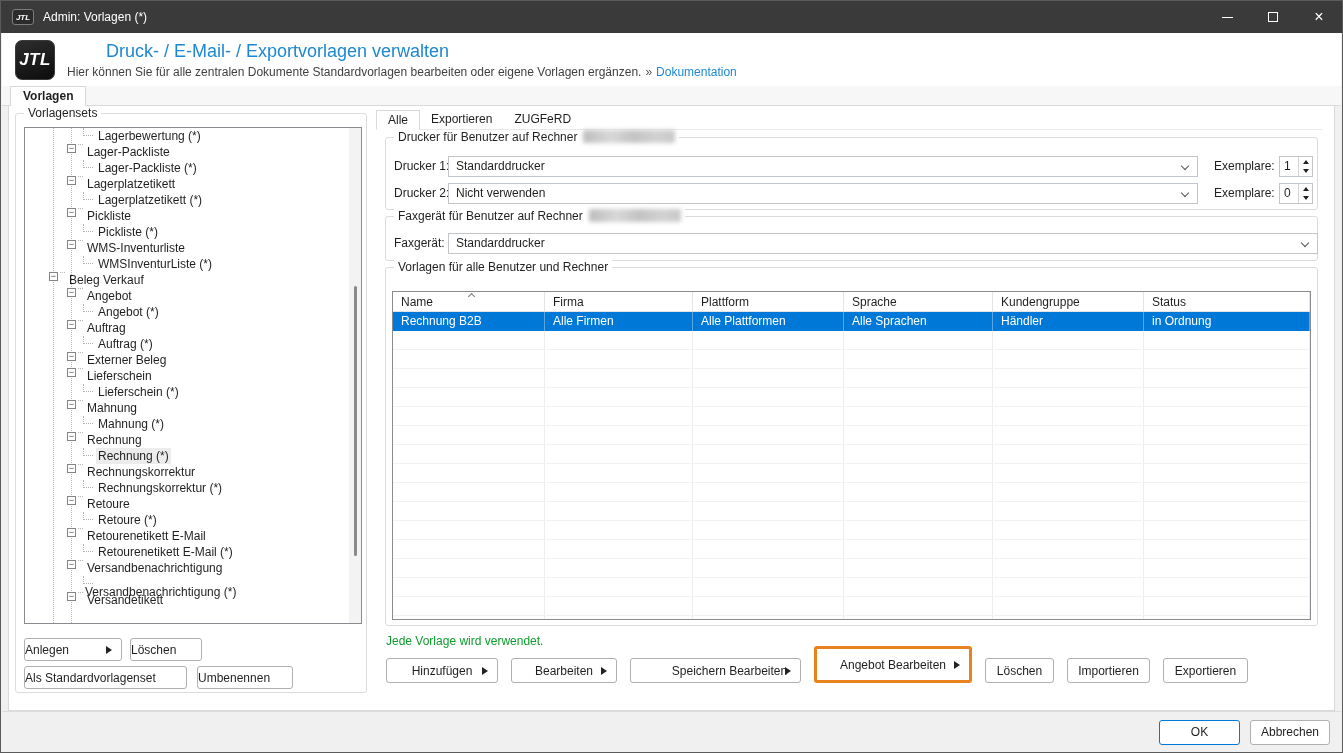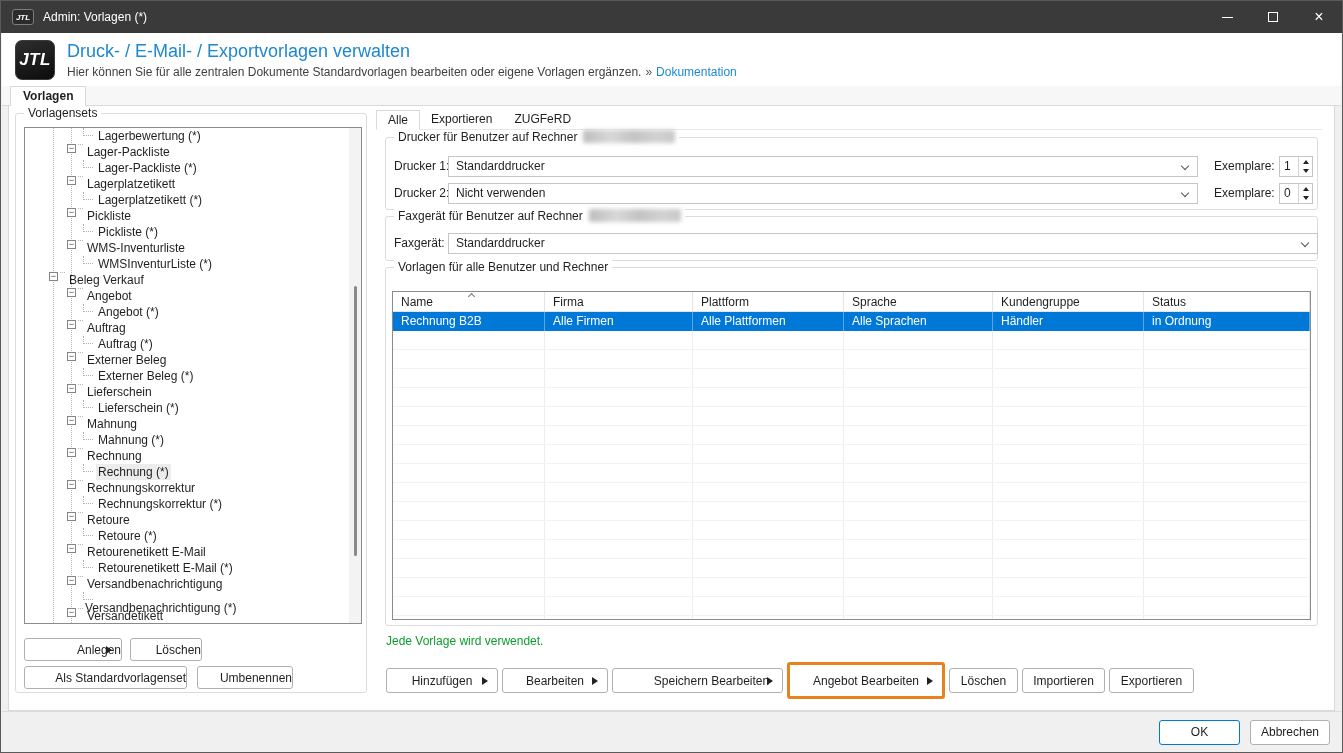--- a/index.html
+++ b/index.html
@@ -17,21 +17,21 @@
   .tb-title { margin-left:9px; font-size:12px; }
   .tb-controls { margin-left:auto; display:flex; height:32px; }
   .tb-btn { width:46px; height:32px; display:flex; align-items:center; justify-content:center; }
   .glyph-min { width:11px; height:1px; background:#fff; }
   .glyph-max { width:10px; height:10px; border:1px solid #fff; }
   .glyph-close { color:#fff; font-size:16px; line-height:16px; }
   
   .header { position:absolute; left:1px; top:32px; right:1px; height:53px; background:#fff; display:flex; align-items:center; }
   .logo { width:40px; height:40px; margin-left:13px; border-radius:7px; background:linear-gradient(160deg,#2e2e2e,#0c0c0c); border:1px solid #3a3a3a; color:#fff; font-weight:bold; font-style:italic; font-size:17px; display:flex; align-items:center; justify-content:center; letter-spacing:0.5px; }
   .header-text { margin-left:12px; }
-  .h-title { color:#1e87d2; font-size:18px; line-height:22px; }
+  .h-title { color:#1e87d2; font-size:18px; line-height:22px;margin-left:39px; }
   .h-sub { color:#3f3f3f; font-size:12px; margin-top:3px; }
   .h-sep { color:#555; margin:0 4px; }
   .h-link { color:#1e87d2; cursor:pointer; }
   
   .maintabs { position:absolute; left:1px; top:85px; right:1px; height:20px; border-bottom:1px solid #d9d9d9; background:#f7f7f7; }
   .maintab-active { position:absolute; left:8px; top:0; bottom:-1px; background:#fff; border:1px solid #d9d9d9; border-bottom:none; padding:0 12px; line-height:19px; z-index:3;font-weight:bold; }
   .tabpage { position:absolute; left:7px; right:7px; top:105px; bottom:41px; background:#fff; border:1px solid #d9d9d9; border-top:none; }
   
   .groupbox { position:absolute; border:1px solid #dcdcdc; border-radius:3px; background:#fff; }
   .gb-label { position:absolute; top:-8px; left:8px; background:#fff; padding:0 4px; color:#1f1f1f; white-space:nowrap; }
@@ -41,21 +41,21 @@
   .guide { position:absolute; top:0; bottom:0; width:0; border-left:1px dotted #b5b5b5; }
   .trow { height:16px; line-height:16px; display:flex; align-items:flex-start; white-space:nowrap; position:relative; z-index:2; background:transparent; }
   .texp { display:inline-block; width:9px; height:9px; border:1px solid #848484; background:#fff; color:#444; font-size:9px; line-height:7px; text-align:center; margin-right:2px; flex:none; }
   .tstub { display:inline-block; width:5px; height:0; border-bottom:1px dotted #b5b5b5; margin-right:2px; flex:none; }
   .tcorner { display:inline-block; width:10px; height:8px; border-left:1px dotted #b0b0b0; border-bottom:1px dotted #b0b0b0; margin-right:3px; flex:none; align-self:flex-start; }
   .tlabel { padding:0 2px; }
   .tsel { background:#ececec; }
   .tree-scroll { position:absolute; right:0; top:0; bottom:0; width:12px; background:#f3f3f3; z-index:4; }
   .tree-thumb { position:absolute; right:4px; top:158px; height:270px; width:3px; background:#8a8a8a; border-radius:2px; }
   
-  .btn { position:absolute; height:23px; background:#fff; border:1px solid #b0b0b0; border-radius:3px; display:flex; align-items:center; justify-content:flex-end; font-size:12px; color:#1f1f1f; cursor:pointer; }
+  .btn { position:absolute; height:23px; background:#fff; border:1px solid #b0b0b0; border-radius:3px; display:flex; align-items:center; justify-content:flex-start; font-size:12px; color:#1f1f1f; cursor:pointer; }
   .tri-right { width:0; height:0; border-left:6px solid #222; border-top:4px solid transparent; border-bottom:4px solid transparent; position:absolute; right:9px; top:50%; margin-top:-4px; }
   
   .subtabs { position:absolute; left:367px; top:4px; right:12px; height:20px; border-bottom:1px solid #e8e8e8; display:flex; }
   .subtab { padding:0 11px; line-height:19px; height:20px; color:#1f1f1f; cursor:pointer; }
   .subtab.active { background:#fff; border:1px solid #d9d9d9; border-bottom:1px solid #fff; margin-bottom:-1px; z-index:2; }
   
   .combo { position:absolute; height:21px; background:#fff; border:1px solid #c2c6ca; line-height:19px; padding-left:7px; color:#1f1f1f; cursor:pointer; }
   .chev { position:absolute; right:9px; top:6px; width:6px; height:6px; border-right:1px solid #555; border-bottom:1px solid #555; transform:rotate(45deg); }
   .row-label { position:absolute; line-height:21px; }
   .spinner { position:absolute; width:34px; height:21px; border:1px solid #c2c6ca; background:#fff; display:flex; }
@@ -68,21 +68,21 @@
   .table { position:absolute; left:6px; top:23px; right:6px; bottom:5px; border:1px solid #888c91; background:#fff; overflow:hidden; }
   .thead { display:grid; grid-template-columns:152px 148px 151px 149px 151px 1fr; height:20px; border-bottom:1px solid #e4e4e4; }
   .th { position:relative; padding-left:8px; line-height:20px; border-right:1px solid #e4e4e4; color:#1f1f1f; cursor:pointer; overflow:hidden; }
   .sort-up { position:absolute; left:50%; top:2px; width:5px; height:5px; border-top:1px solid #777; border-right:1px solid #777; transform:rotate(-45deg); }
   .trdata { display:grid; grid-template-columns:152px 148px 151px 149px 151px 1fr; height:19px; background:#0078d7; color:#fff; cursor:pointer; }
   .trdata .td { padding-left:8px; line-height:19px; border-right:1px solid rgba(255,255,255,0.35); overflow:hidden; white-space:nowrap; }
   .trempty { display:grid; grid-template-columns:152px 148px 151px 149px 151px 1fr; height:19px; border-bottom:1px solid #f2f2f2; }
   .trempty .td { border-right:1px solid #ededed; }
   
   .status-green { position:absolute; left:377px; top:528px; color:#0e9c2e; }
-  .actions { position:absolute; left:377px; top:556px; height:37px; display:flex; align-items:center; gap:4px; }
+  .actions { position:absolute; left:377px; top:540px; height:37px; display:flex; align-items:flex-end; gap:13px; }
   .abtn { position:relative; height:25px; background:#fff; border:1px solid #b0b0b0; border-radius:3px; display:flex; align-items:center; justify-content:center; cursor:pointer; flex:none; }
   .hl-frame { height:37px; border:3px solid #e8821e; border-radius:3px; display:flex; flex:none; }
   .hl-frame .abtn { border:none; border-radius:0; width:100%; height:100%; }
   
   .footer { position:absolute; left:1px; right:1px; bottom:1px; height:40px; background:#f0f0f0; border-top:1px solid #dcdcdc; }
   .btn-ok { position:absolute; right:101px; top:8px; width:81px; height:25px; background:#fff; border:1px solid #0078d7; border-radius:3px; text-align:center; line-height:23px; cursor:pointer; }
   .btn-cancel { position:absolute; right:11px; top:8px; width:80px; height:25px; background:#fff; border:1px solid #b0b0b0; border-radius:3px; text-align:center; line-height:23px; cursor:pointer; }
 </style>
 </head>
 <body>
@@ -184,24 +184,20 @@
           <span class="tlabel">Auftrag</span>
         </div>
         <div class="trow" style="padding-left: 58px;">
           <span class="tcorner"></span>
           <span class="tlabel">Auftrag (*)</span>
         </div>
         <div class="trow" style="padding-left: 42px;">
           <span class="texp">−</span>
           <span class="tstub"></span>
           <span class="tlabel">Externer Beleg</span>
-        </div>
-        <div class="trow" style="padding-left: 58px;">
-          <span class="tcorner"></span>
-          <span class="tlabel">Externer Beleg (*)</span>
         </div>
         <div class="trow" style="padding-left: 42px;">
           <span class="texp">−</span>
           <span class="tstub"></span>
           <span class="tlabel">Lieferschein</span>
         </div>
         <div class="trow" style="padding-left: 58px;">
           <span class="tcorner"></span>
           <span class="tlabel">Lieferschein (*)</span>
         </div>

